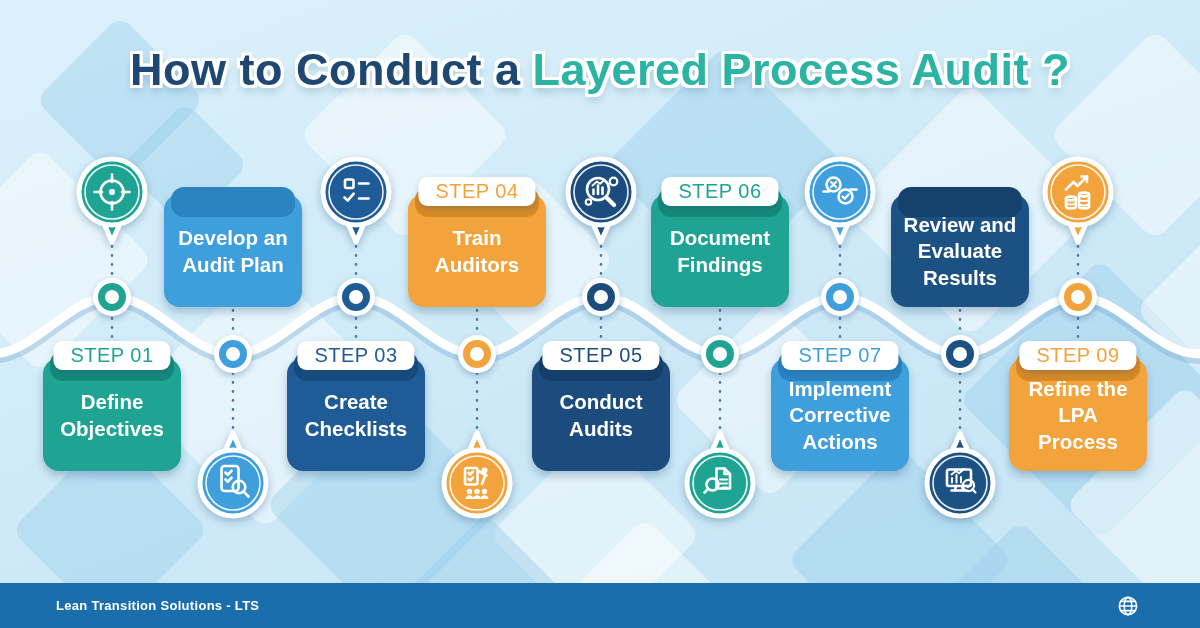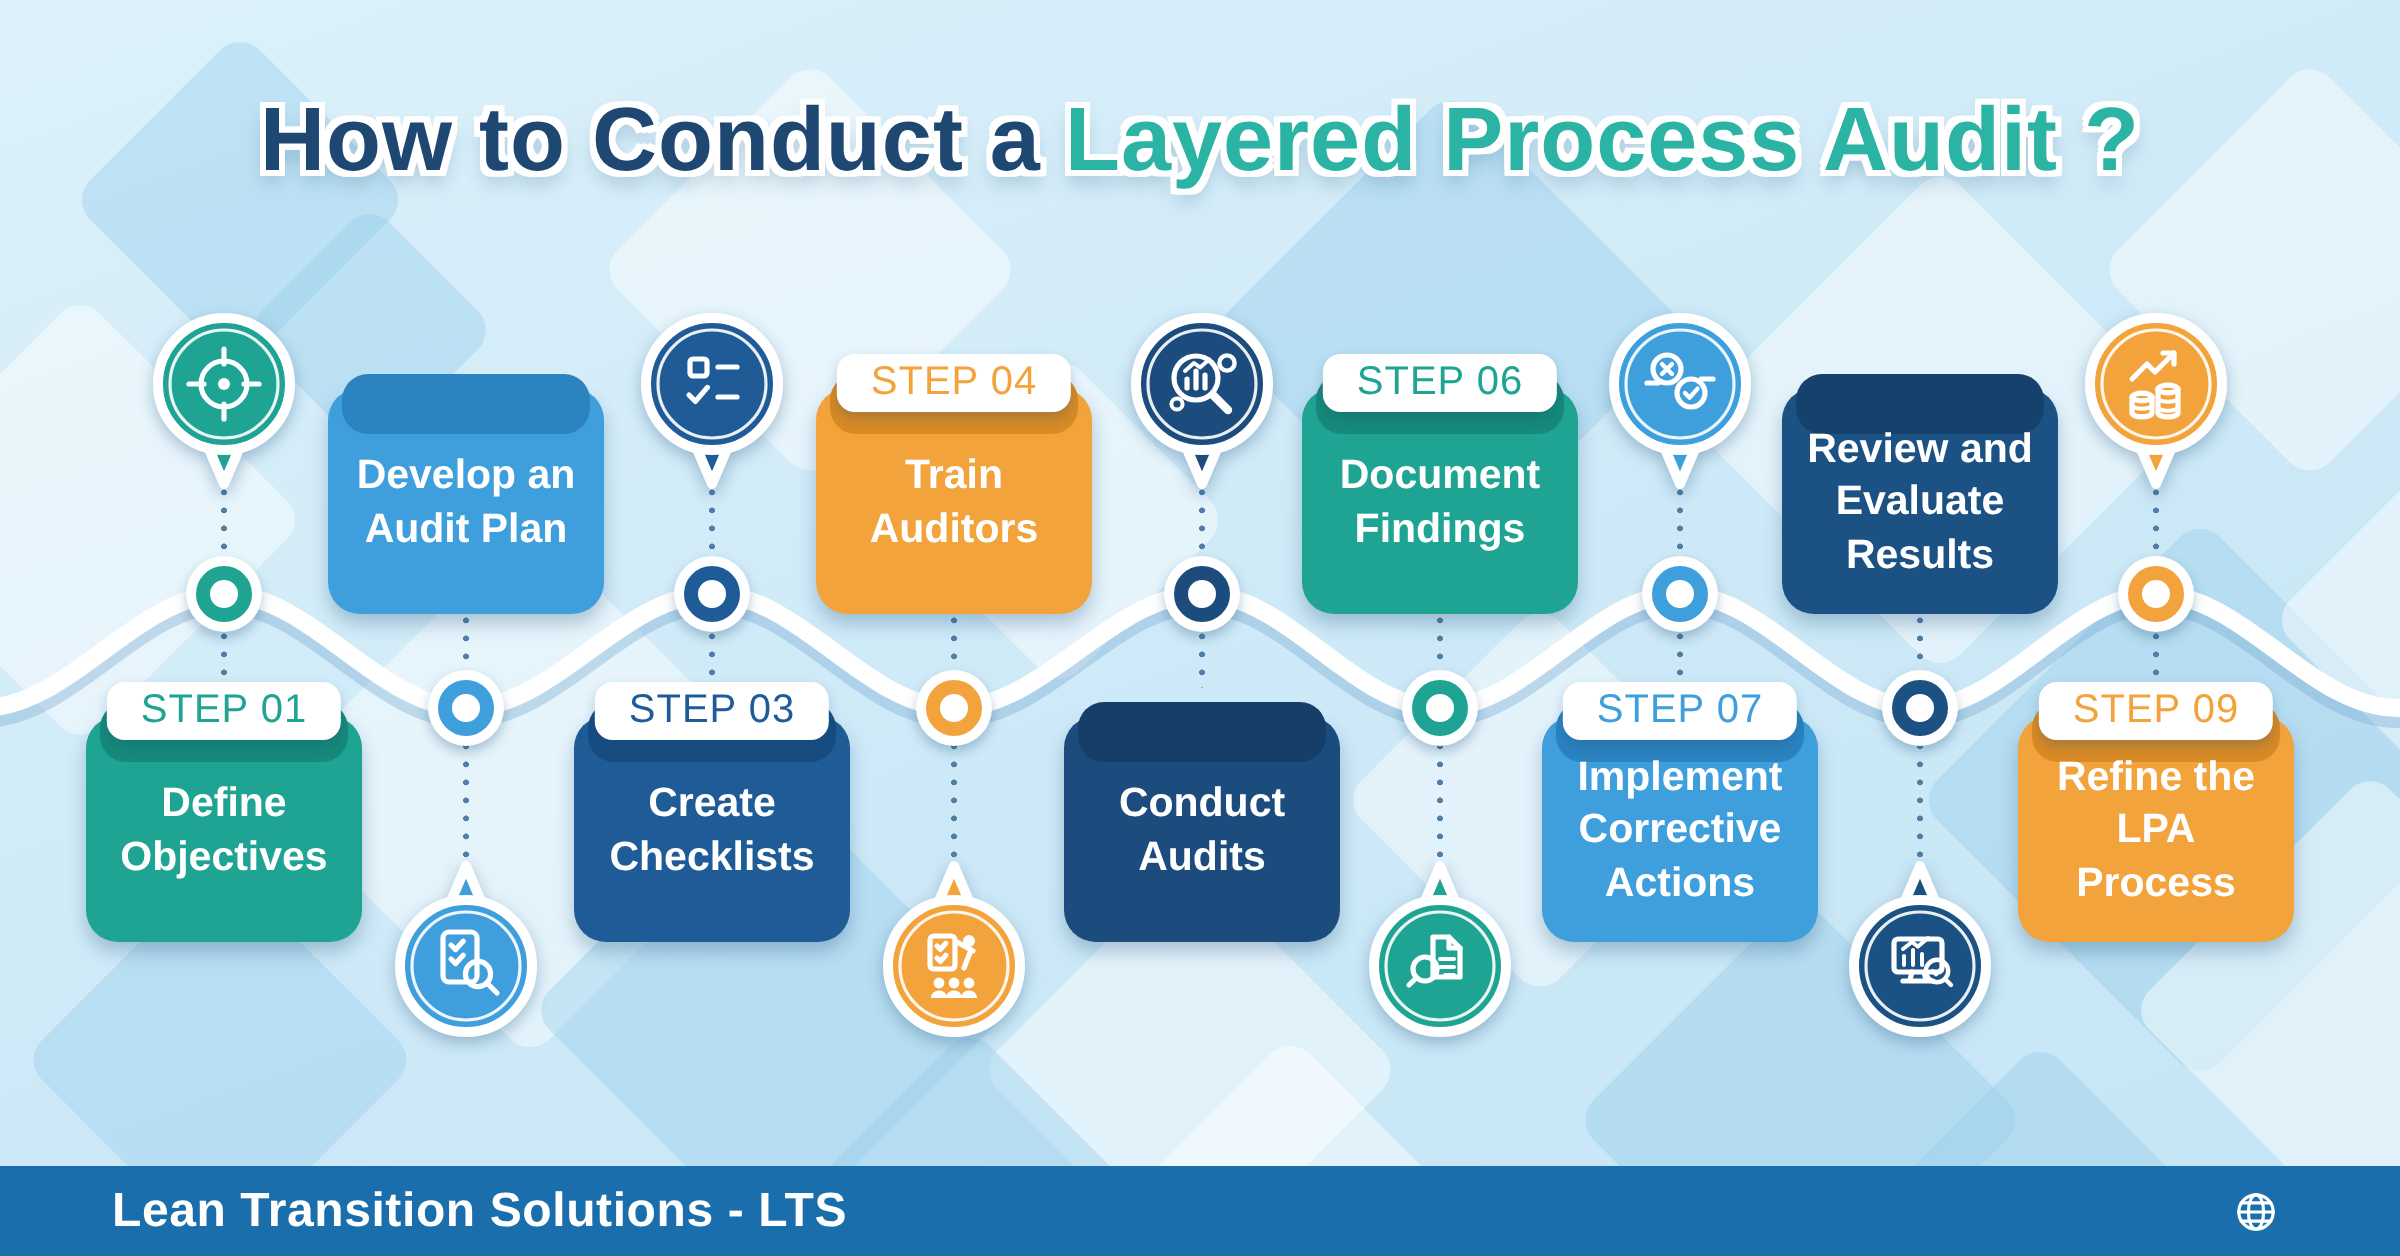--- a/index.html
+++ b/index.html
@@ -53,21 +53,21 @@
       0 6px 10px rgba(30,80,120,.35);
   }
   .t-prefix{color:var(--title-navy,#1E4872);margin-right:12px;}
   .t-accent{color:var(--title-teal,#2BB3A3);}
   .footer{
     position:absolute;left:0;bottom:0;width:100%;height:45px;z-index:4;
     background:var(--footer-bg,#1A6EAC);color:#fff;
     display:flex;align-items:center;justify-content:space-between;
     box-sizing:border-box;padding:0 60px 0 56px;
   }
-  .footer-left{font-size:24px;font-weight:bold;letter-spacing:.3px;}
+  .footer-left{font-size:13px;font-weight:bold;letter-spacing:.3px;}
   .footer-right{display:flex;align-items:center;gap:14px;font-size:21px;}
   .globe{width:24px;height:24px;display:inline-block;}
 </style>
 </head>
 <body>
 
 <div id="canvas" style="background: linear-gradient(160deg, rgb(220, 241, 251) 0%, rgb(205, 233, 247) 55%, rgb(198, 229, 245) 100%);">
 
   <div class="title">
     <span class="t-prefix">How to Conduct a</span><span class="t-accent">Layered Process Audit ?</span>
@@ -184,20 +184,21 @@
           <path d="M12.5 40c0-2.3 1.8-3.8 4-3.8s4 1.5 4 3.8z" fill="#fff" stroke="none"></path>
           <path d="M20 40c0-2.3 1.8-3.8 4-3.8s4 1.5 4 3.8z" fill="#fff" stroke="none"></path>
           <path d="M27.5 40c0-2.3 1.8-3.8 4-3.8s4 1.5 4 3.8z" fill="#fff" stroke="none"></path>
         </g>
       </svg></div>
     <div class="node" style="--c: #F2A33C; --cd: #D88A25; left: 458px; top: 335px;">
       <div class="ring"></div>
     </div>
     <div class="dots" style="left: 599px; top: 244px; height: 100px;"></div>
     <div class="box" style="--c: #1C4C7E; --cd: #153E69; left: 532px; top: 358px;">Conduct Audits</div>
+    <div class="pill" style="--c: #1C4C7E; --cd: #153E69; left: 601px; top: 341px;">STEP 05</div>
     <div class="marker" style="left: 563px; top: 154px;"><svg width="76" height="98" viewBox="0 0 76 98">
         <polygon points="26,60 38,88 50,60" fill="#1C4C7E" stroke="#fff" stroke-width="5" stroke-linejoin="round"></polygon>
         <circle cx="38" cy="38" r="33" fill="#1C4C7E" stroke="#fff" stroke-width="5"></circle>
         <circle cx="38" cy="38" r="27" fill="none" stroke="#fff" stroke-width="1.6" opacity="0.9"></circle>
         <g stroke="#fff" fill="none" stroke-width="2.6" stroke-linecap="round" stroke-linejoin="round" transform="translate(14,14)">
           <circle cx="21" cy="21" r="11"></circle>
           <line x1="16.5" y1="26" x2="16.5" y2="21.5"></line>
           <line x1="21" y1="26" x2="21" y2="17.5"></line>
           <line x1="25.5" y1="26" x2="25.5" y2="19.5"></line>
           <path d="M15.5 17.5l4.5-4 3 2.2 4.5-4" stroke-width="2"></path>

